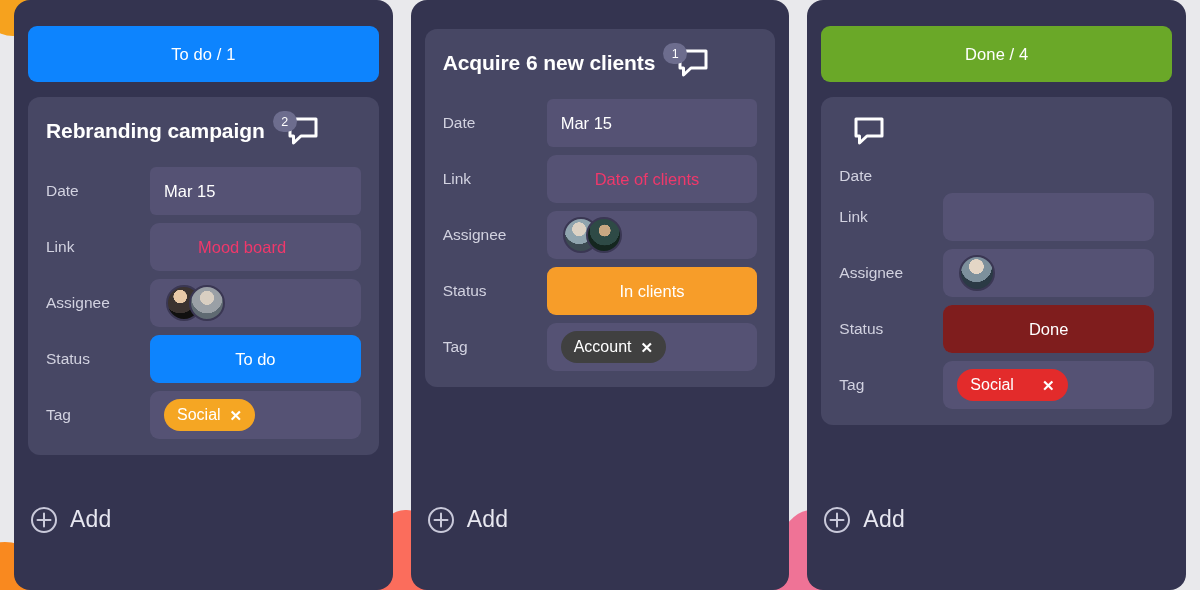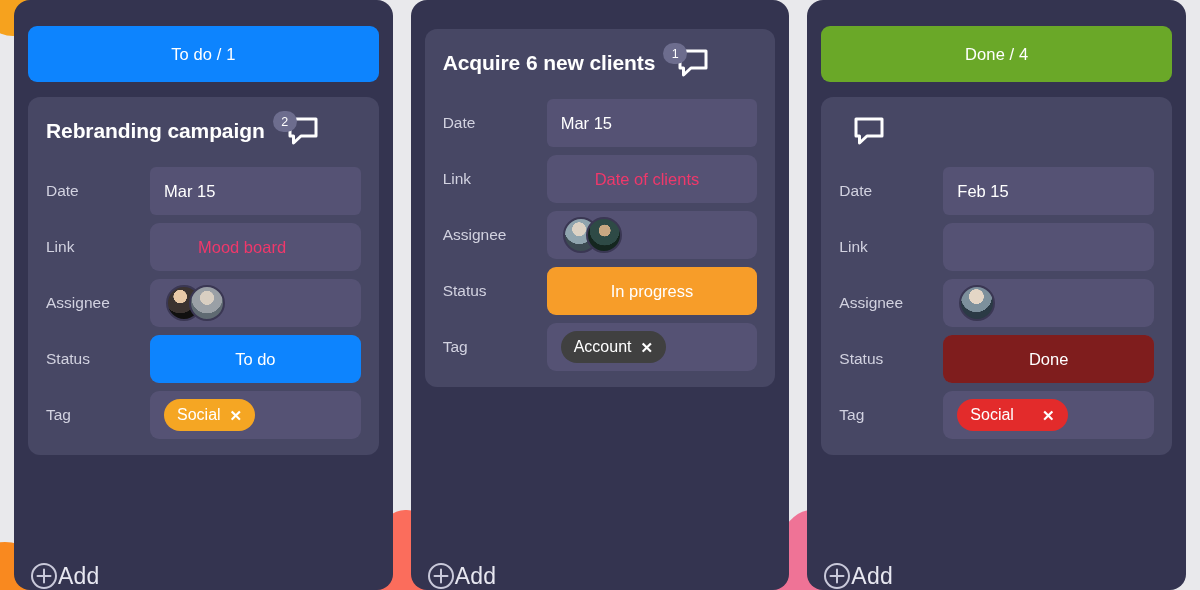--- a/index.html
+++ b/index.html
@@ -232,21 +232,22 @@
 
   .av-a { background: radial-gradient(circle at 38% 30%, #e8c9a6 0 22%, #3b3330 23% 55%, #10100f 56% 100%); }
   .av-b { background: radial-gradient(circle at 50% 34%, #d9cfc2 0 26%, #9aa0a6 27% 58%, #5f6a72 59% 100%); }
   .av-c { background: radial-gradient(circle at 44% 32%, #dcd2c4 0 24%, #8fa4ae 25% 52%, #3c4a52 53% 100%); }
   .av-d { background: radial-gradient(circle at 52% 36%, #c9a882 0 22%, #2e4a46 23% 56%, #14261f 57% 100%); }
   .av-e { background: radial-gradient(circle at 48% 30%, #e4d6c6 0 26%, #7d909c 27% 55%, #2b3a45 56% 100%); }
 
   
   .add-row {
     display: flex;
-    align-items: flex-end;
+    align-items: flex-start;
+    gap: 12px;
     margin-top: auto;
     padding: 0 4px 0 2px;
     height: 84px;
     flex: 0 0 auto;
   }
   .add-icon {
     width: 28px; height: 28px;
     flex: 0 0 auto;
   }
   .add-label {
@@ -367,21 +368,21 @@
           <div class="avatars">
             <div class="avatar av-c"></div>
             <div class="avatar av-d"></div>
           </div>
         </div>
       </div>
 
       <div class="field-row">
         <div class="field-label">Status</div>
         <div class="field-value status-cell">
-          <div class="status-pill" style="background: rgb(247, 157, 41);">In progress</div>
+          <div class="status-pill" style="background: rgb(247, 157, 41);">In clients</div>
         </div>
       </div>
 
       <div class="field-row">
         <div class="field-label">Tag</div>
         <div class="field-value">
           <span class="tag-pill" style="background: #404040;">
             <span>Account</span>
             <span class="tag-x">✕</span>
           </span>
@@ -412,21 +413,20 @@
           <div class="comment-icon">
             <svg viewBox="0 0 32 28" width="32" height="28">
               <path d="M3 2 H29 V19 H14 L6.5 26 V19 H3 Z" fill="none" stroke="#ffffff" stroke-width="3" stroke-linejoin="round"></path>
             </svg>
           </div>
         </div>
       </div>
 
       <div class="field-row">
         <div class="field-label">Date</div>
-        <div class="field-value plain">Feb 15</div>
       </div>
 
       <div class="field-row">
         <div class="field-label">Link</div>
         <div class="field-value link-text"></div>
       </div>
 
       <div class="field-row">
         <div class="field-label">Assignee</div>
         <div class="field-value">

